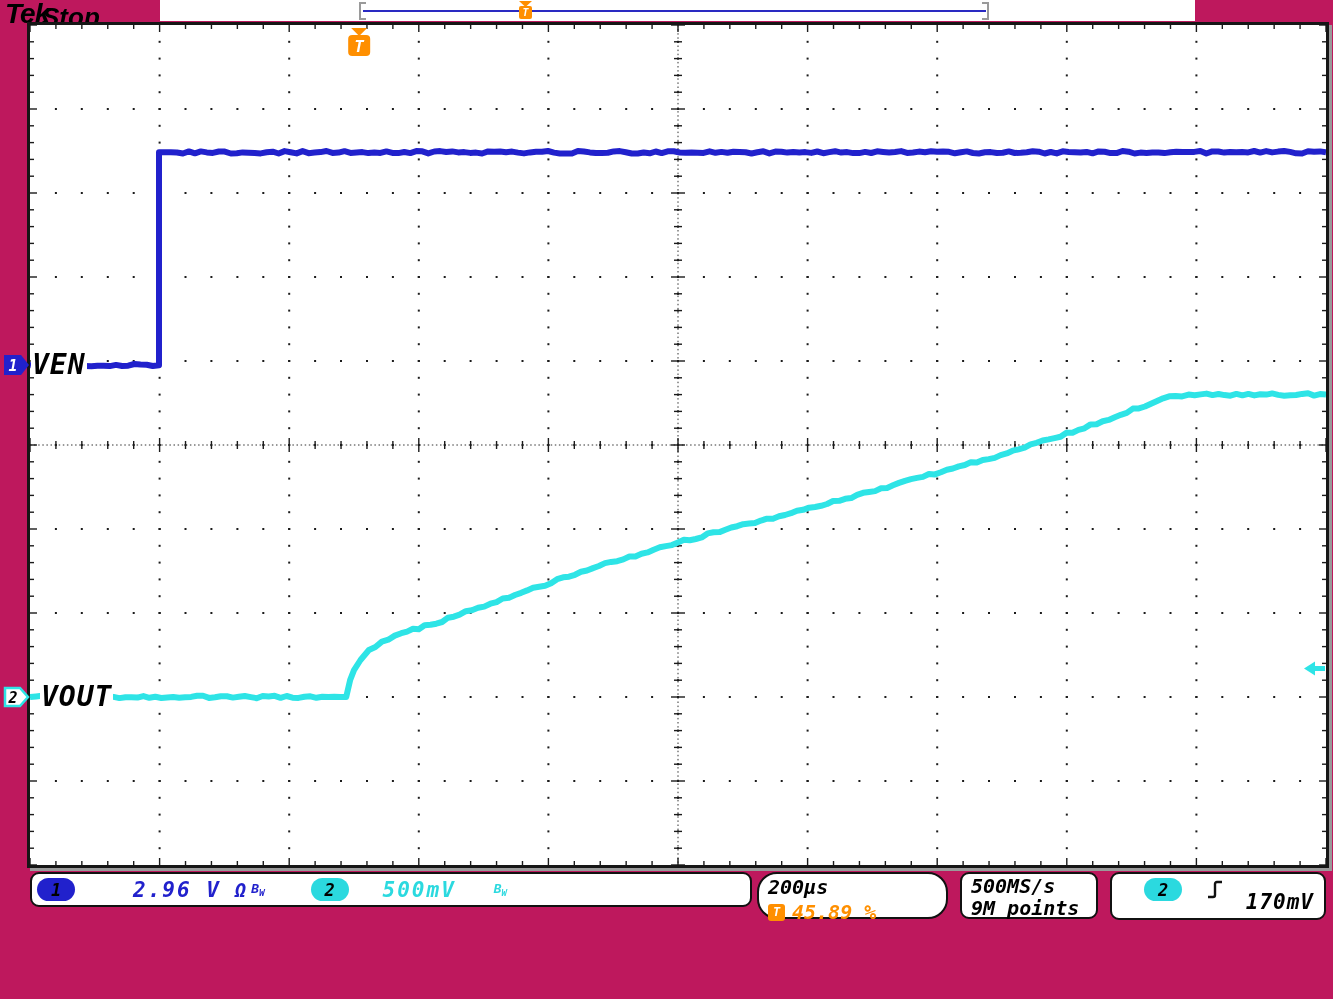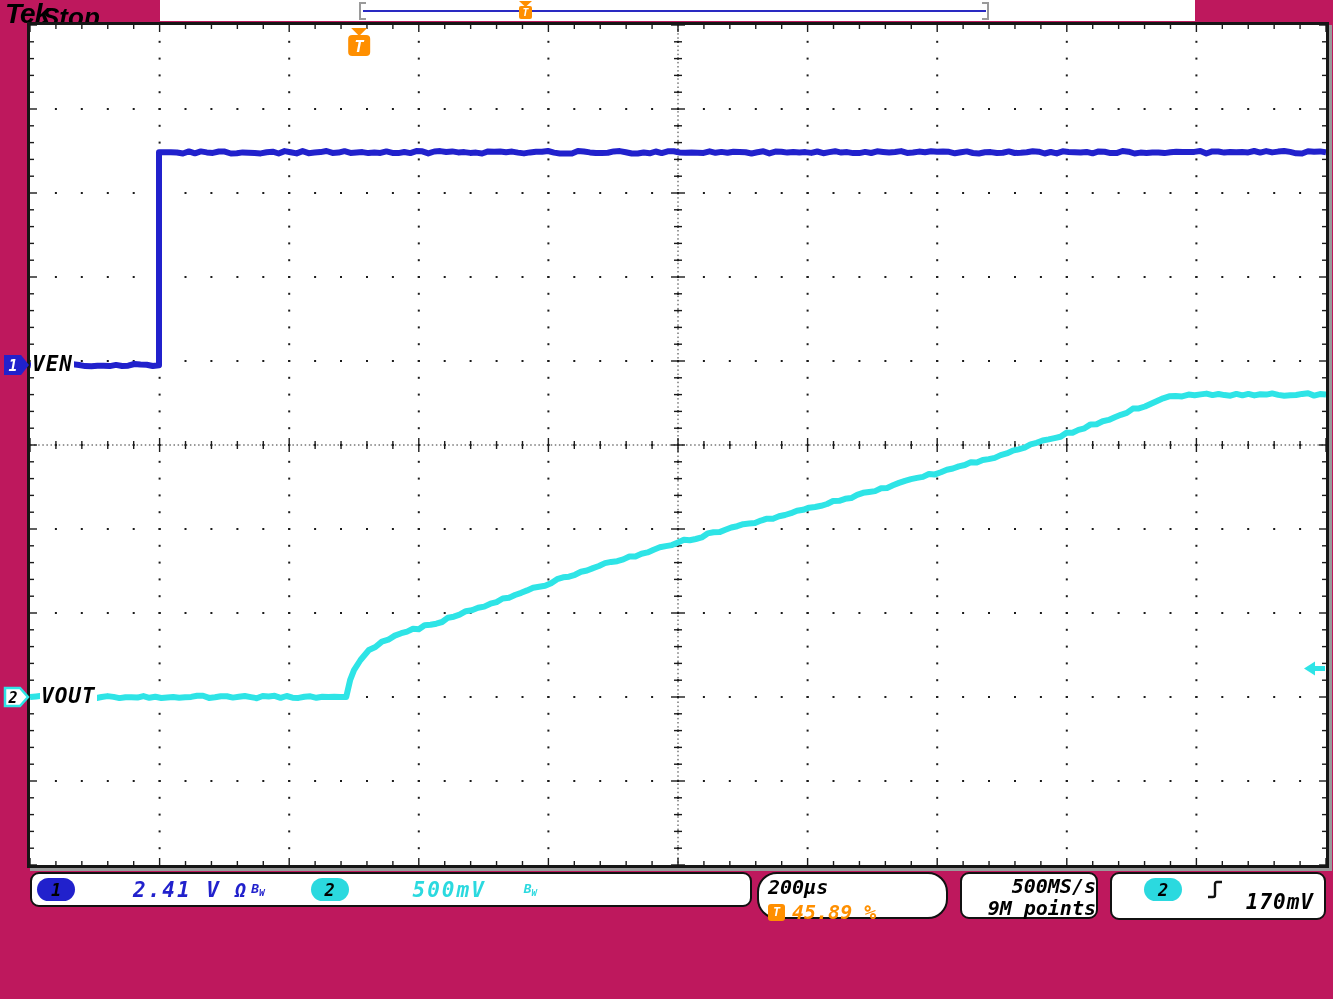--- a/index.html
+++ b/index.html
@@ -9,42 +9,42 @@
   .brand{position:absolute;left:5px;top:-2px;font-family:"Liberation Sans",sans-serif;
          font-weight:bold;font-size:28px;color:#000;letter-spacing:-1px;}
   .state{position:absolute;left:42px;top:2px;font-family:"Liberation Sans",sans-serif;
          font-weight:bold;font-size:26px;color:#000;}
   .acqstrip{position:absolute;left:160px;top:0;width:1035px;height:21px;background:#fff;}
   
   .plot{position:absolute;left:27px;top:22px;width:1296px;height:840px;background:#fff;
         border:3px solid #161616;box-shadow:3px 3px 0 #9a9a9a;}
   .plot svg{display:block;}
   .chmark{position:absolute;width:28px;height:24px;z-index:5;}
-  .trace-label{position:absolute;z-index:6;font-size:21px;font-weight:bold;color:#000;
+  .trace-label{position:absolute;z-index:6;font-size:28px;font-weight:bold;color:#000;
         background:#fff;line-height:25px;letter-spacing:1px;padding:0 1px;}
   
   .box{position:absolute;background:#fff;border:2px solid #111;border-radius:9px;box-sizing:border-box;}
   .box1{left:30px;top:872px;width:722px;height:35px;display:flex;align-items:center;}
   .pill{display:inline-flex;justify-content:center;align-items:center;width:38px;height:23px;
         border-radius:12px;color:#000;font-size:17px;font-weight:bold;flex:none;}
   .pill-1{background:#2121cc;}
   .pill-2{background:#2bd9df;}
   .v1{color:#2121cc;} .v2{color:#2bd9df;}
   .scaletxt{font-size:21px;font-weight:bold;letter-spacing:2px;}
   .m-p1{margin-left:5px;} .m-s1{margin-left:58px;} .m-ohm{margin-left:14px;font-size:19px;font-weight:bold;}
   .bw{font-size:13px;font-weight:bold;margin-left:5px;} .bw sub{font-size:9px;vertical-align:-3px;}
-  .m-p2{margin-left:46px;} .m-s2{margin-left:64px;} .m-bw2{margin-left:38px;}
+  .m-p2{margin-left:46px;} .m-s2{margin-left:34px;} .m-bw2{margin-left:38px;}
   .boxtb{left:757px;top:872px;width:191px;height:47px;padding:1px 0 0 9px;font-weight:bold;
          font-size:20px;color:#000;border-radius:20px;}
   .trigline{color:#ff8f00;display:flex;align-items:center;margin-top:1px;}
   .tpill{width:17px;height:17px;border-radius:3px;background:#ff8f00;color:#fff;font-size:12px;
          display:inline-flex;align-items:center;justify-content:center;margin-right:7px;
          font-weight:bold;flex:none;}
   .boxacq{left:960px;top:872px;width:138px;height:47px;padding:1px 0 0 9px;font-weight:bold;
-          font-size:20px;color:#000;line-height:22px;text-align:right;}
+          font-size:20px;color:#000;line-height:22px;}
   .boxtrig{left:1110px;top:872px;width:216px;height:48px;display:flex;align-items:flex-start;
            padding:4px 10px 0 32px;box-sizing:border-box;}
   .slope{margin-left:24px;margin-top:1px;}
   .lvl{margin-left:auto;font-size:21px;font-weight:bold;color:#000;letter-spacing:1px;margin-top:12px;}
 </style>
 </head>
 <body>
 
 <div class="screen">
 
@@ -1278,21 +1278,21 @@
     </svg>
   </div>
 
   <span class="trace-label" id="l-ch1" style="left: 31px; top: 352.2px;">VEN</span>
   <span class="trace-label" id="l-ch2" style="left: 29px; top: 684px; margin-left: 11px;">VOUT</span>
 
   <div class="box box1">
     <span class="pill pill-1 m-p1">
         <span>1</span>
       </span>
-    <span class="scaletxt v1 m-s1">2.41 V</span>
+    <span class="scaletxt v1 m-s1">2.96 V</span>
     <span class="m-ohm v1">Ω</span>
     <span class="bw v1"><span>B</span><sub>W</sub></span>
     <span class="pill pill-2 m-p2">
         <span>2</span>
       </span>
     <span class="scaletxt v2 m-s2">500mV</span>
     <span class="bw v2 m-bw2"><span>B</span><sub>W</sub></span>
   </div>
 
   <div class="box boxtb">

